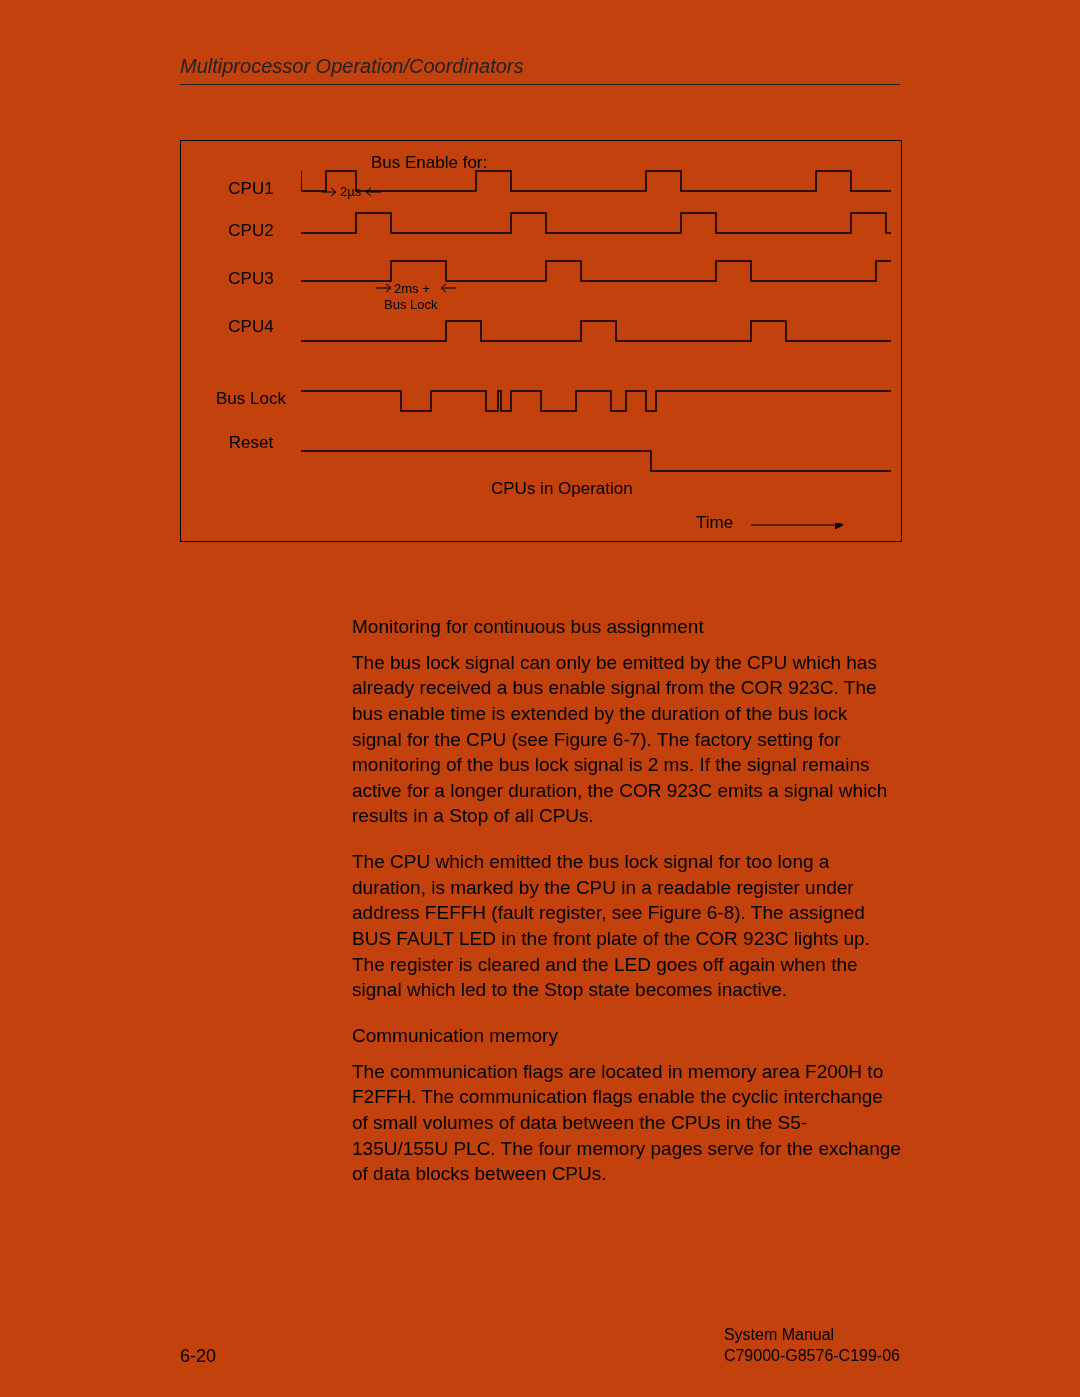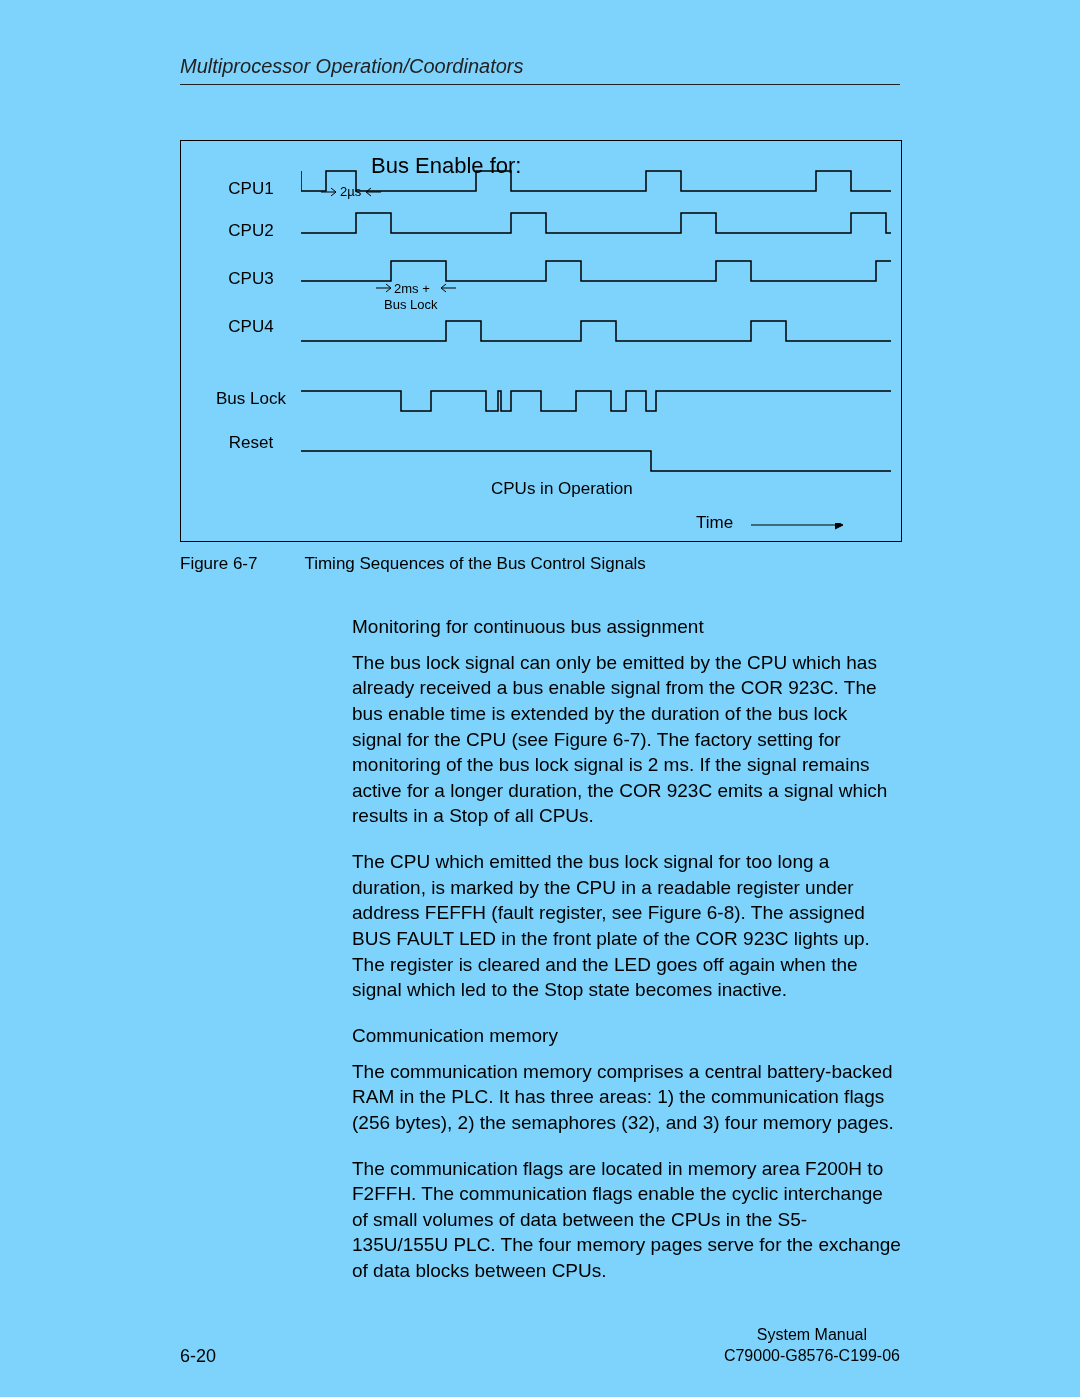--- a/index.html
+++ b/index.html
@@ -1,32 +1,32 @@
 <!DOCTYPE html>
 <html><head>
 <meta charset="utf-8">
 <style>
   html,body{margin:0;padding:0;background:#fff;color:#000;font-family:Arial,Helvetica,sans-serif}
-  .page{width:1080px;height:1397px;position:relative;margin:0 auto;background:#7dd3fc}
+  .page{width:1080px;height:1397px;position:relative;margin:0 auto;background:#c2410c}
   .header{position:absolute;left:180px;right:180px;top:55px;font-style:italic;font-size:20px;color:#222;border-bottom:1px solid #222;padding-bottom:6px}
   .figure{position:absolute;left:180px;top:140px;width:720px;height:400px;border:1px solid #000}
   .sig-label{position:absolute;font-size:17px;text-align:center;width:90px}
   .sig-svg{position:absolute}
-  .fig-title{position:absolute;left:190px;top:12px;font-size:22px}
+  .fig-title{position:absolute;left:190px;top:12px;font-size:17px}
   .mu-lbl{position:absolute;font-size:13px}
   .cpu-op{position:absolute;left:310px;top:338px;font-size:17px}
   .time-lbl{position:absolute;left:515px;top:372px;font-size:17px}
   .arrow-time{position:absolute;left:570px;top:382px;width:100px;height:10px}
   .caption{position:absolute;left:180px;top:554px;font-size:17px}
   .caption .num{display:inline-block;width:120px}
   .body{position:absolute;left:352px;top:614px;width:550px;font-size:19px;line-height:1.35}
   .body p{margin:0 0 20px 0}
   .body .sect{margin-bottom:10px}
   .footer-l{position:absolute;left:180px;bottom:30px;font-size:18px}
-  .footer-r{position:absolute;right:180px;bottom:30px;text-align:center;font-size:16px;line-height:1.3}
+  .footer-r{position:absolute;right:180px;bottom:30px;text-align:left;font-size:16px;line-height:1.3}
 </style>
 </head>
 <body>
 
 <div class="page">
 
   <div class="header">Multiprocessor Operation/Coordinators</div>
 
   <div class="figure">
     <div class="fig-title">Bus Enable for:</div>
@@ -75,31 +75,26 @@
     <div class="mu-lbl" style="left:203px;top:156px">Bus Lock</div>
 
     <div class="cpu-op">CPUs in Operation</div>
     <div class="time-lbl">Time</div>
     <svg class="arrow-time">
       <line x1="0" y1="2" x2="90" y2="2" stroke="#000"></line>
       <polyline points="84,-2 92,2 84,6" fill="#000" stroke="#000"></polyline>
     </svg>
   </div>
 
-  <div class="caption">
-    <span class="num">Figure 6-7</span>
-    <span>Timing Sequences of the Bus Control Signals</span>
-  </div>
 
   <div class="body">
     <p class="sect">Monitoring for continuous bus assignment</p>
     <p>The bus lock signal can only be emitted by the CPU which has already received a bus enable signal from the COR 923C. The bus enable time is extended by the duration of the bus lock signal for the CPU (see Figure 6-7). The factory setting for monitoring of the bus lock signal is 2 ms. If the signal remains active for a longer duration, the COR 923C emits a signal which results in a Stop of all CPUs.</p>
     <p>The CPU which emitted the bus lock signal for too long a duration, is marked by the CPU in a readable register under address FEFFH (fault register, see Figure 6-8). The assigned BUS FAULT LED in the front plate of the COR 923C lights up. The register is cleared and the LED goes off again when the signal which led to the Stop state becomes inactive.</p>
     <p class="sect" style="">Communication memory</p>
-    <p>The communication memory comprises a central battery-backed RAM in the PLC. It has three areas: 1) the communication flags (256 bytes), 2) the semaphores (32), and 3) four memory pages.</p>
     <p>The communication flags are located in memory area F200H to F2FFH. The communication flags enable the cyclic interchange of small volumes of data between the CPUs in the S5-135U/155U PLC. The four memory pages serve for the exchange of data blocks between CPUs.</p>
   </div>
 
   <div class="footer-l">6-20</div>
   <div class="footer-r">
     <div>System Manual</div>
     <div>C79000-G8576-C199-06</div>
   </div>
 
 </div>

